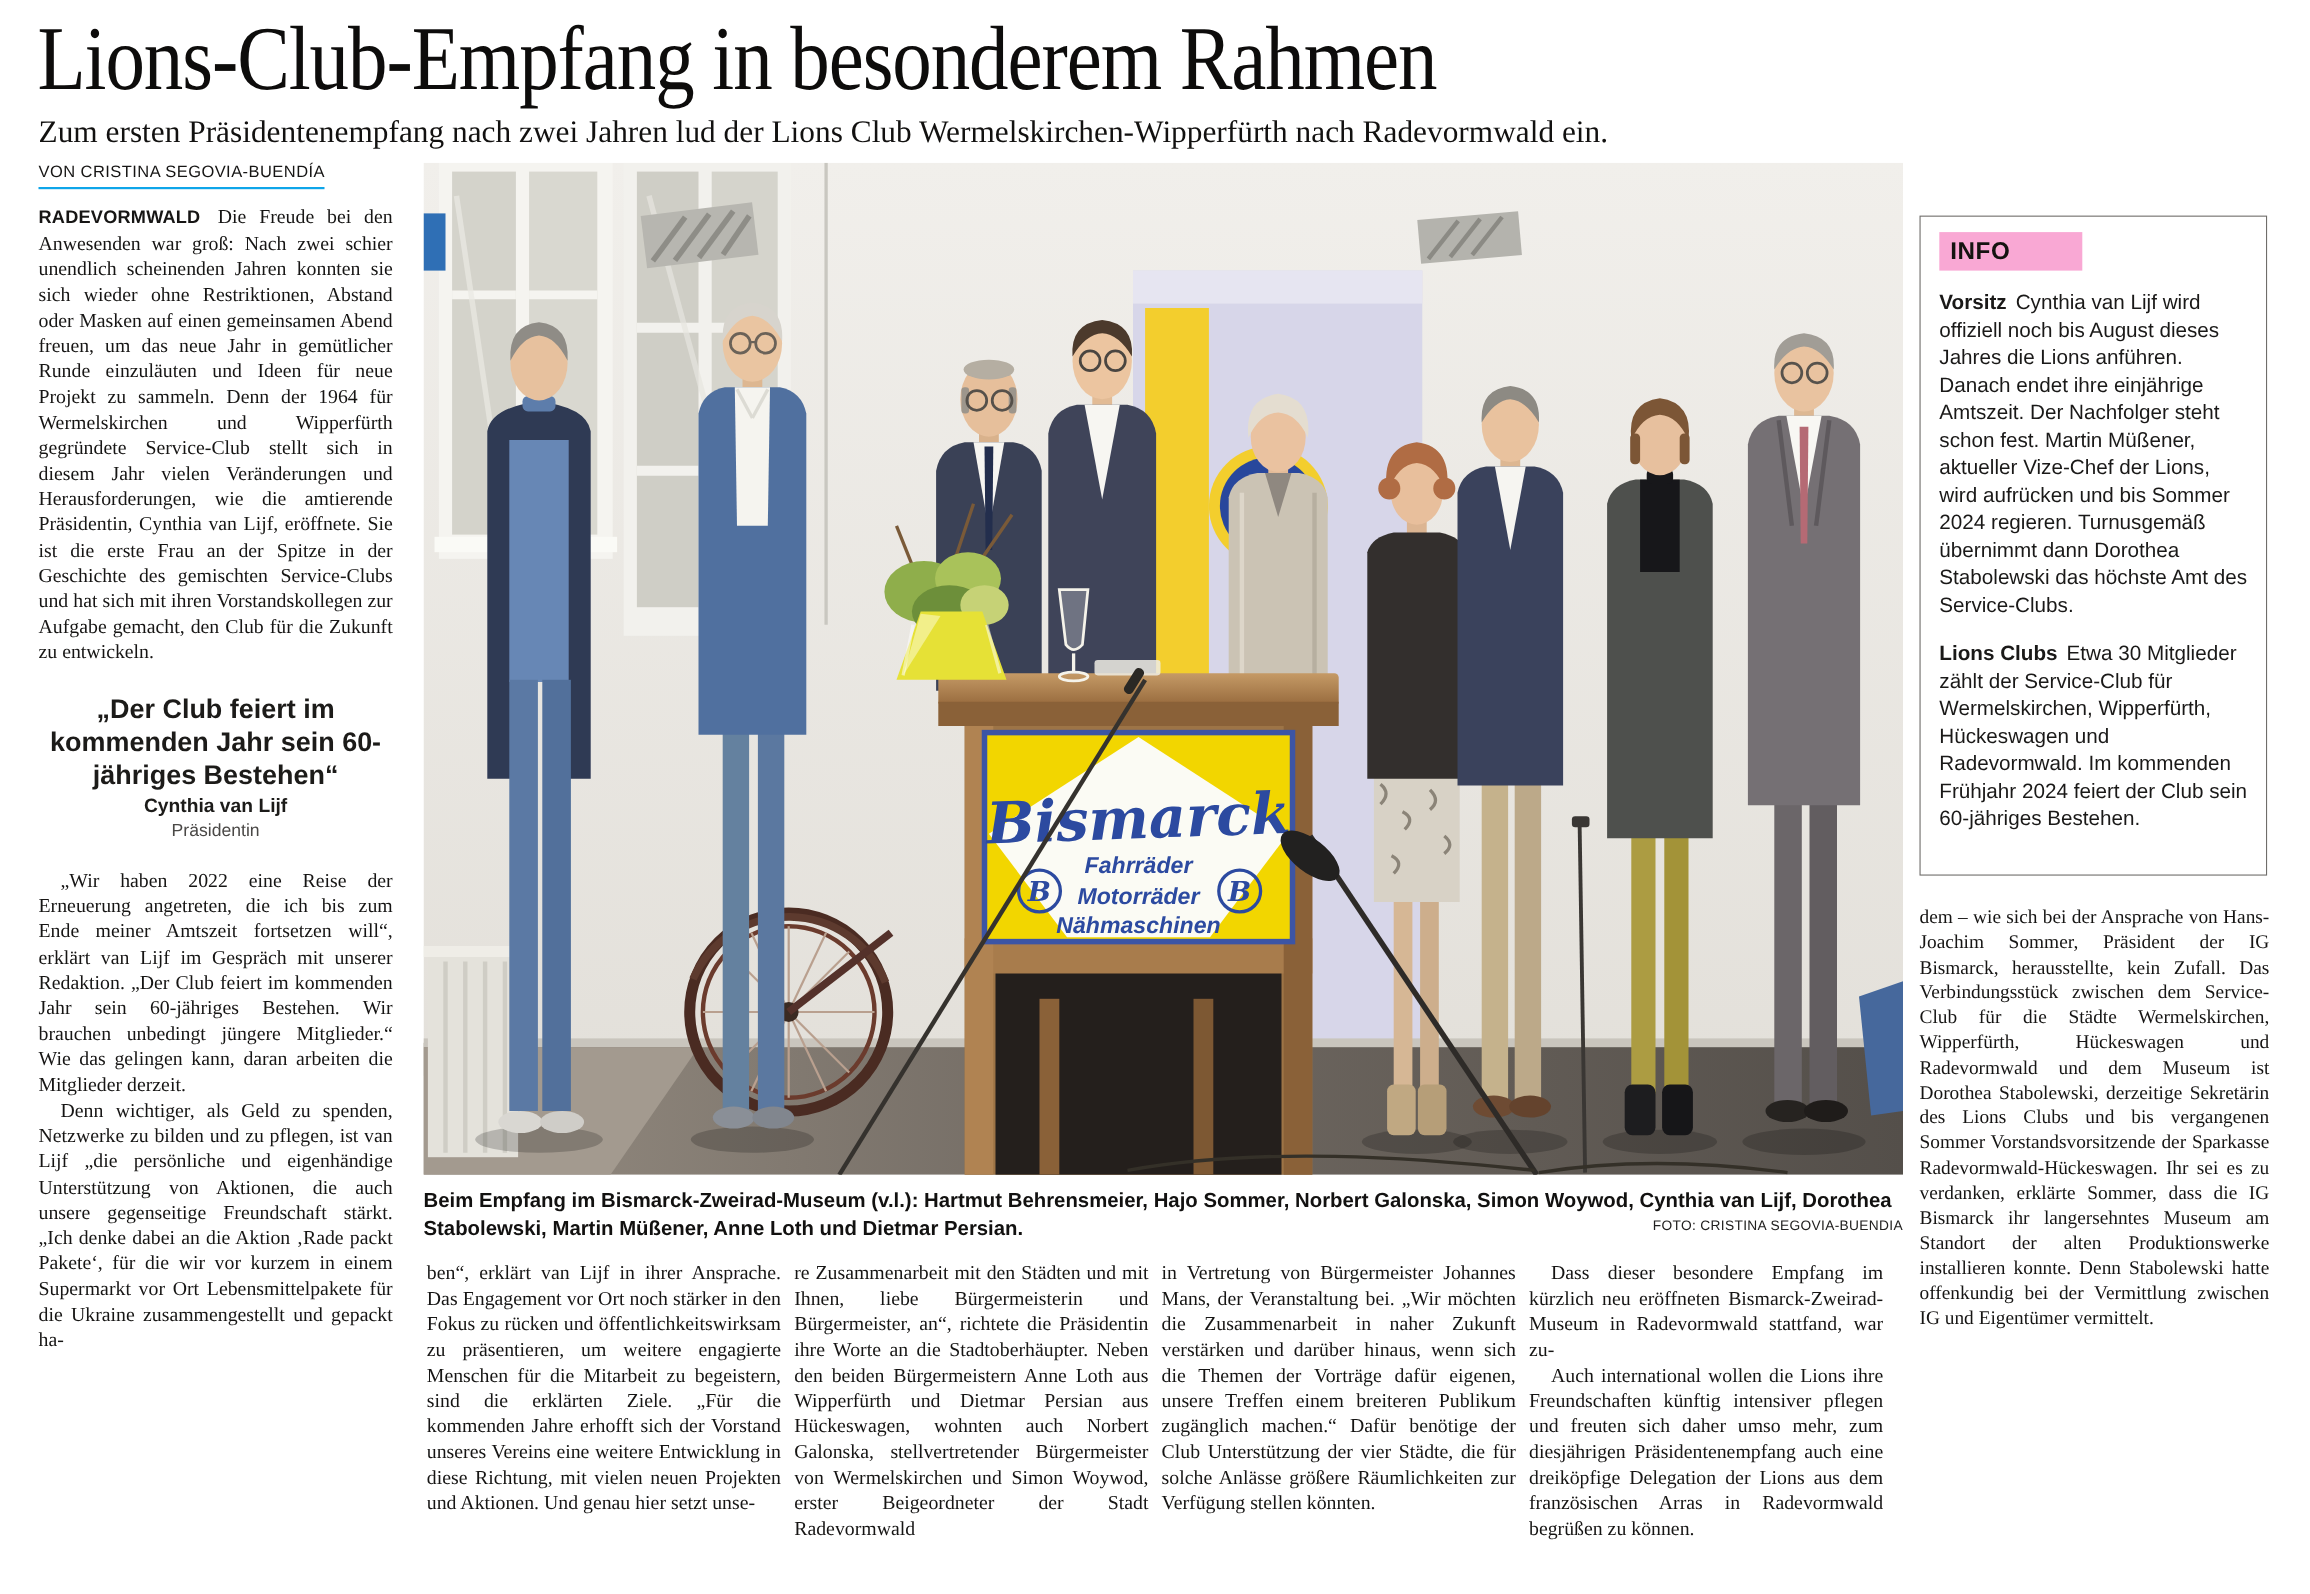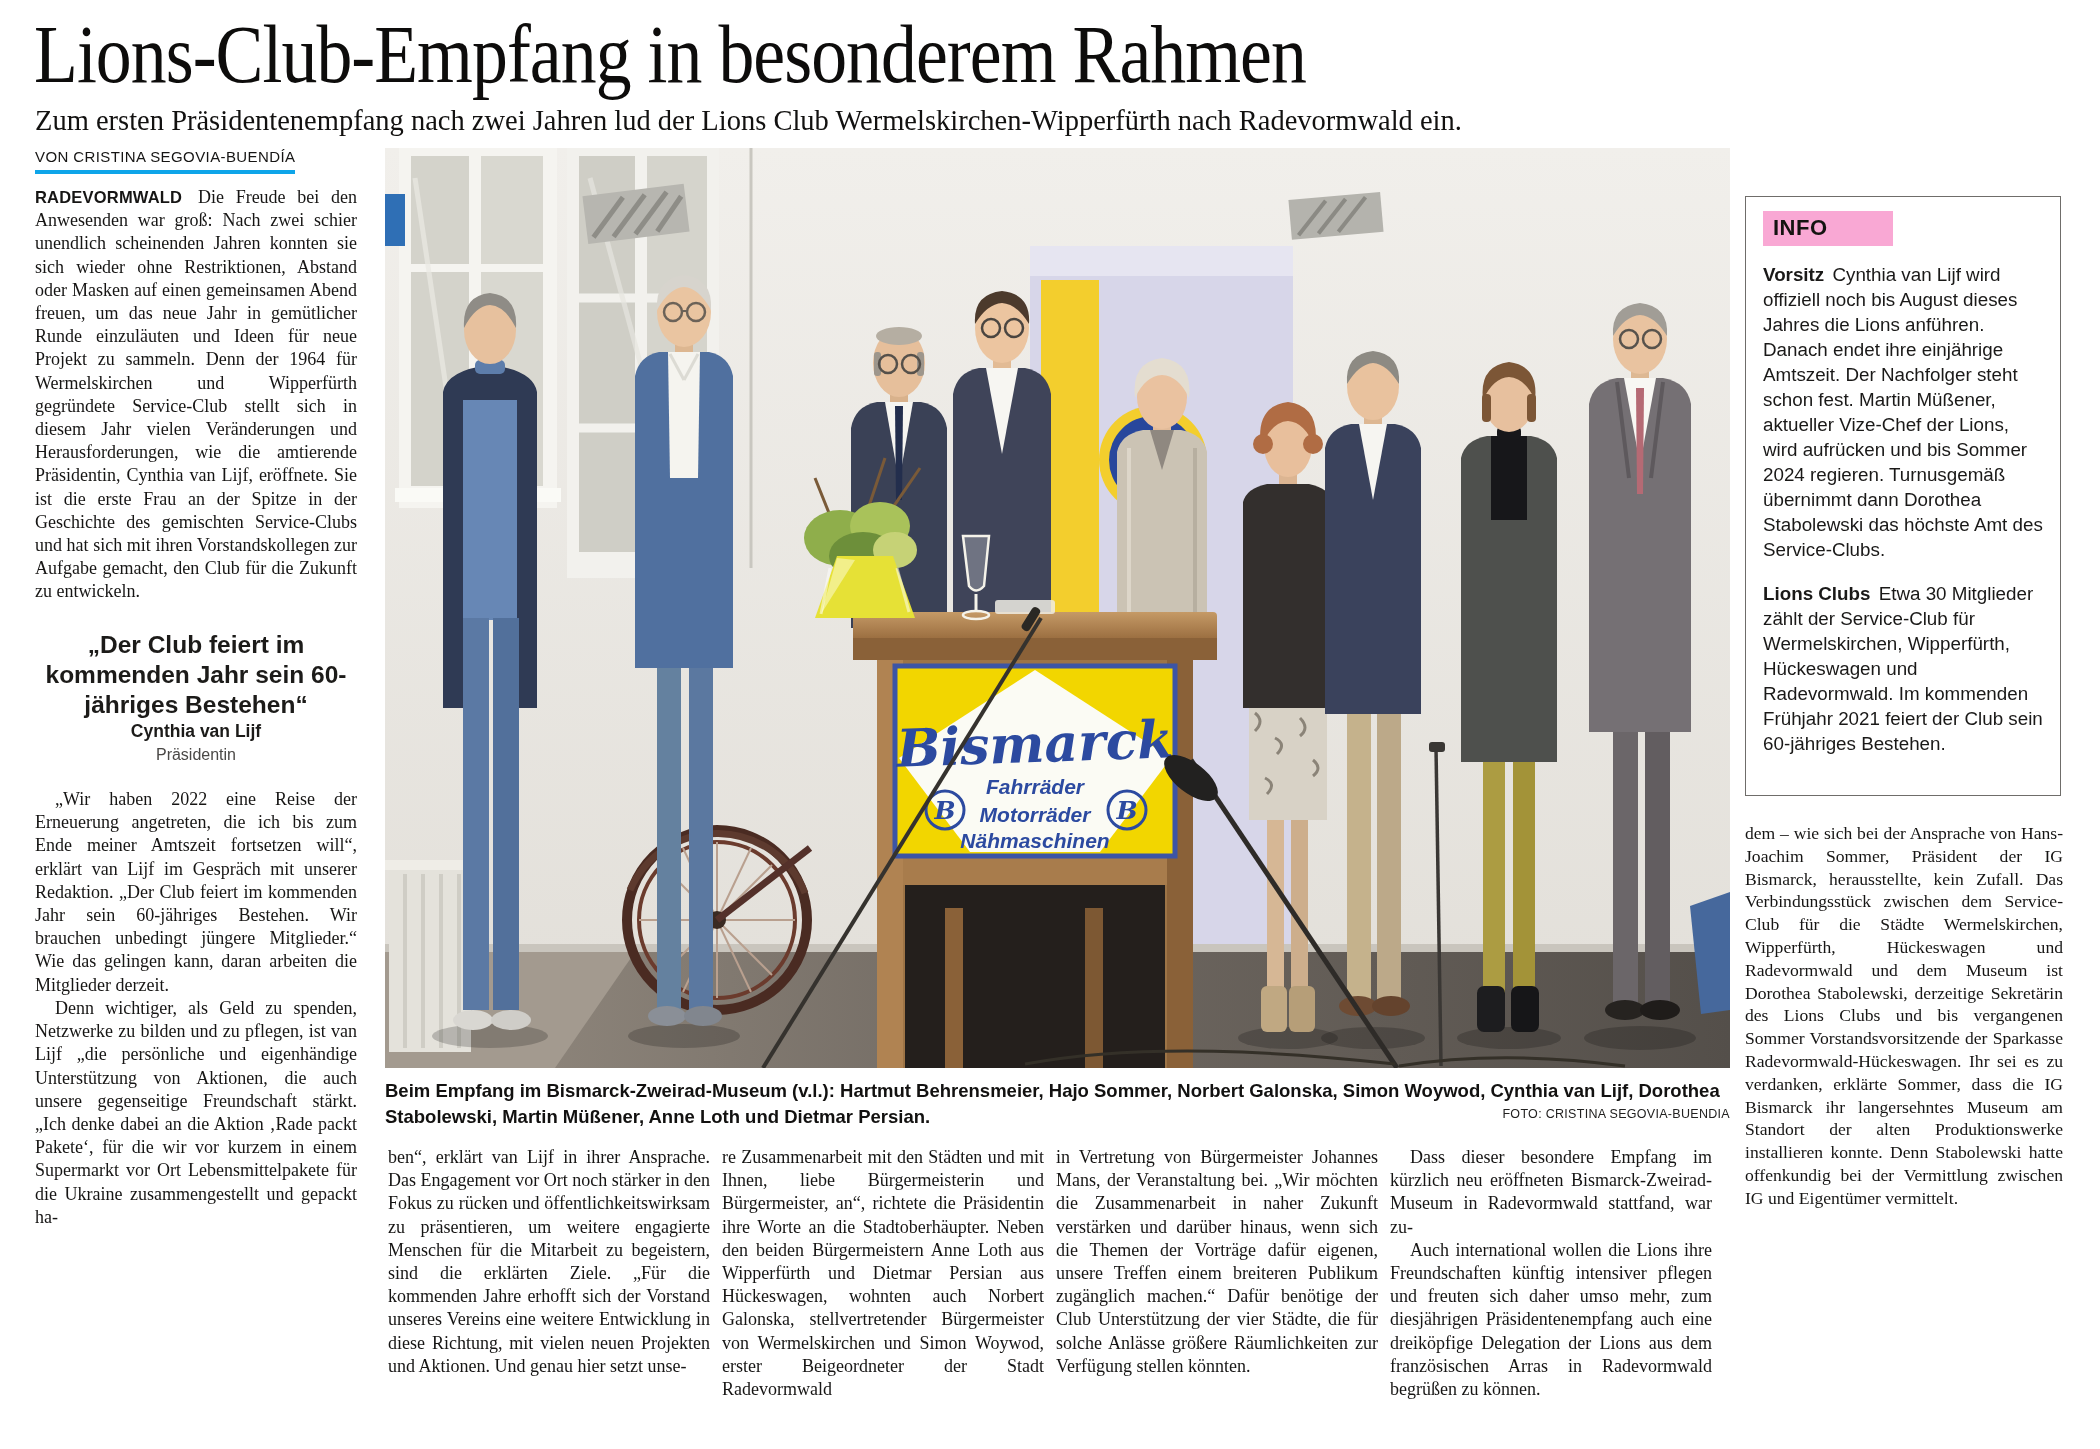--- a/index.html
+++ b/index.html
@@ -15,21 +15,21 @@
     letter-spacing:-1px;transform:scale(.97,1.12);transform-origin:0 0;
     white-space:nowrap;
   }
   #deck{
     left:35px;top:104px;width:1560px;
     font-size:28.5px;line-height:34px;color:#121110;
   }
   #byline{
     left:35px;top:148px;
     font-family:"Liberation Sans",sans-serif;font-size:15px;letter-spacing:.4px;
-    color:#161514;border-bottom:4px solid #0ea5e9;padding-bottom:5px;
+    color:#161514;border-bottom:2px solid #0ea5e9;padding-bottom:5px;
   }
   
   .col{
     font-size:18px;line-height:23.2px;text-align:justify;
     hyphens:auto;-webkit-hyphens:auto;color:#161514;
   }
   .col p{margin:0;}
   .col p.ind{text-indent:20px;}
   b.lead{font-family:"Liberation Sans",sans-serif;font-size:16.5px;letter-spacing:.2px;padding-right:4px;}
   #col1{left:35px;top:186px;width:322px;}
@@ -380,21 +380,21 @@
 </svg>
 
 <div id="caption">
   <span>Beim Empfang im Bismarck-Zweirad-Museum (v.l.): Hartmut Behrensmeier, Hajo Sommer, Norbert Galonska, Simon Woywod, Cynthia van Lijf, Dorothea Stabolewski, Martin Müßener, Anne Loth und Dietmar Persian.</span>
   <span id="credit">FOTO: CRISTINA SEGOVIA-BUENDIA</span>
 </div>
 
 <div class="abs" id="infobox">
   <div id="info-label">INFO</div>
   <p class="info-p"><b>Vorsitz</b><span> Cynthia van Lijf wird offiziell noch bis August dieses Jahres die Lions anführen. Danach endet ihre einjährige Amtszeit. Der Nachfolger steht schon fest. Martin Müßener, aktueller Vize-Chef der Lions, wird aufrücken und bis Sommer 2024 regieren. Turnusgemäß übernimmt dann Dorothea Stabolewski das höchste Amt des Service-Clubs.</span></p>
-  <p class="info-p"><b>Lions Clubs</b><span> Etwa 30 Mitglieder zählt der Service-Club für Wermelskirchen, Wipperfürth, Hückeswagen und Radevormwald. Im kommenden Frühjahr 2021 feiert der Club sein 60-jähriges Bestehen.</span></p>
+  <p class="info-p"><b>Lions Clubs</b><span> Etwa 30 Mitglieder zählt der Service-Club für Wermelskirchen, Wipperfürth, Hückeswagen und Radevormwald. Im kommenden Frühjahr 2024 feiert der Club sein 60-jähriges Bestehen.</span></p>
 </div>
 
 <div class="abs col" id="col2">
   <p>ben“, erklärt van Lijf in ihrer Ansprache. Das Engagement vor Ort noch stärker in den Fokus zu rücken und öffentlichkeitswirksam zu präsentieren, um weitere engagierte Menschen für die Mitarbeit zu begeistern, sind die erklärten Ziele. „Für die kommenden Jahre erhofft sich der Vorstand unseres Vereins eine weitere Entwicklung in diese Richtung, mit vielen neuen Projekten und Aktionen. Und genau hier setzt unse-</p>
 </div>
 <div class="abs col" id="col3">
   <p>re Zusammenarbeit mit den Städten und mit Ihnen, liebe Bürgermeisterin und Bürgermeister, an“, richtete die Präsidentin ihre Worte an die Stadtoberhäupter. Neben den beiden Bürgermeistern Anne Loth aus Wipperfürth und Dietmar Persian aus Hückeswagen, wohnten auch Norbert Galonska, stellvertretender Bürgermeister von Wermelskirchen und Simon Woywod, erster Beigeordneter der Stadt Radevormwald</p>
 </div>
 <div class="abs col" id="col4">
   <p>in Vertretung von Bürgermeister Johannes Mans, der Veranstaltung bei. „Wir möchten die Zusammenarbeit in naher Zukunft verstärken und darüber hinaus, wenn sich die Themen der Vorträge dafür eigenen, unsere Treffen einem breiteren Publikum zugänglich machen.“ Dafür benötige der Club Unterstützung der vier Städte, die für solche Anlässe größere Räumlichkeiten zur Verfügung stellen könnten.</p>

